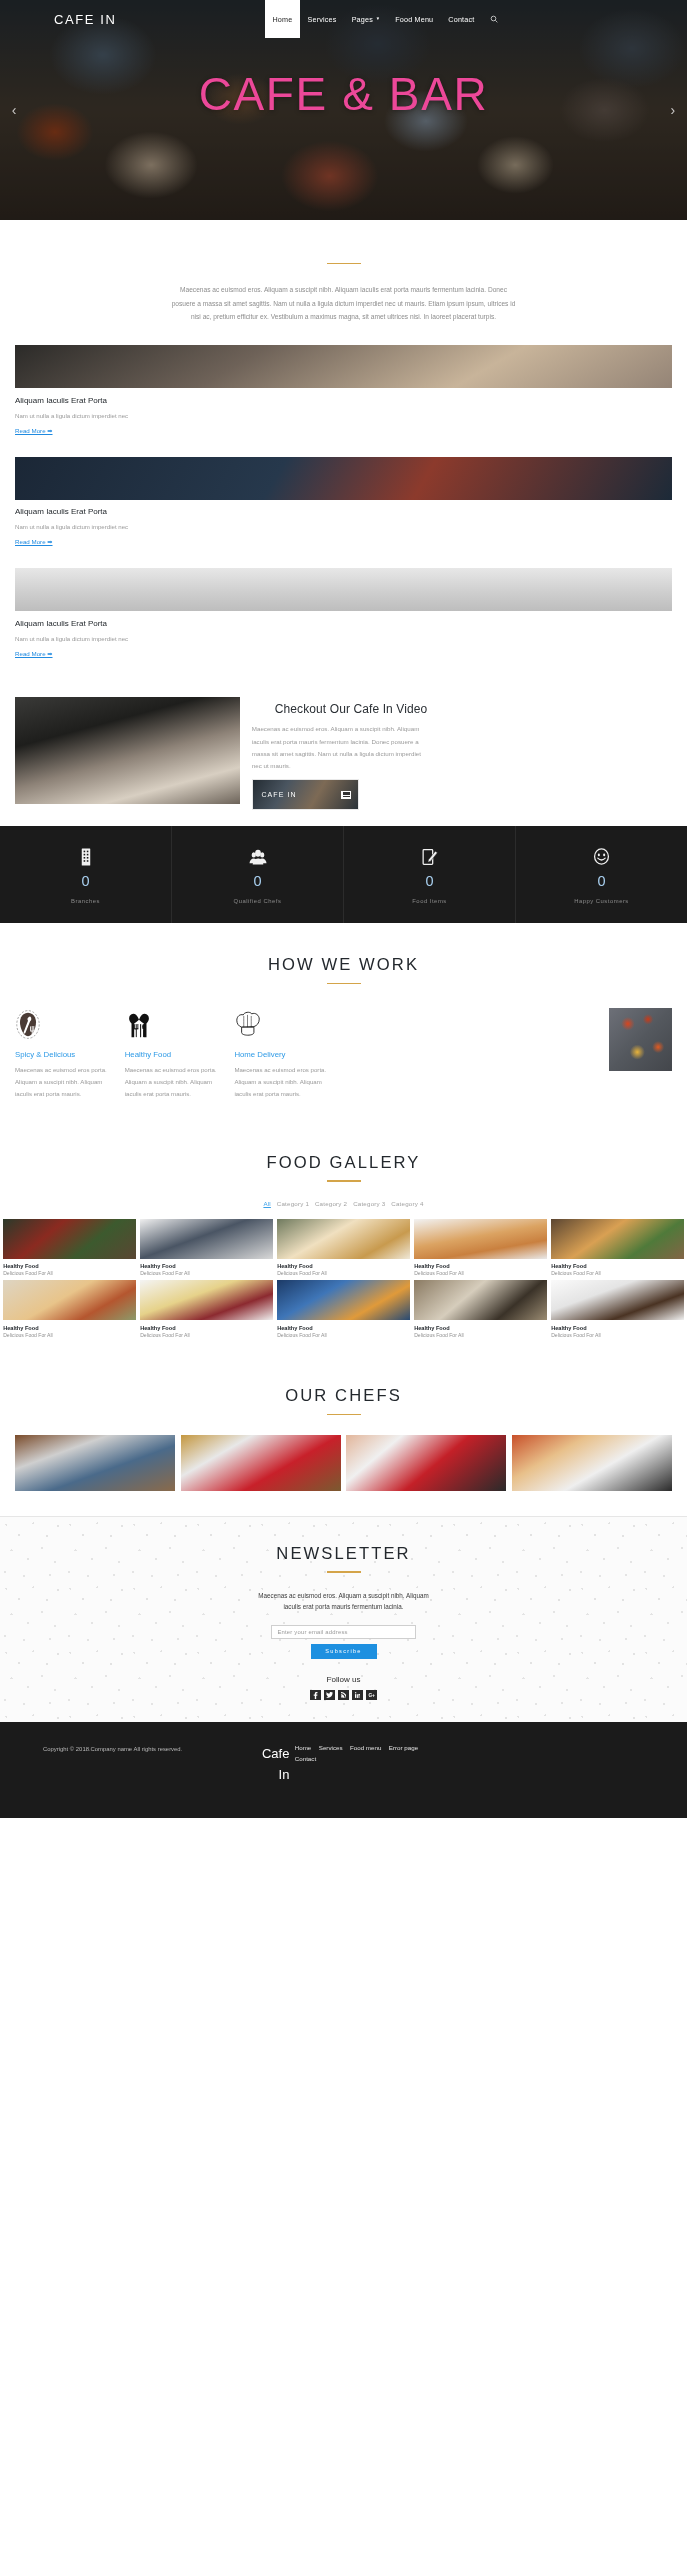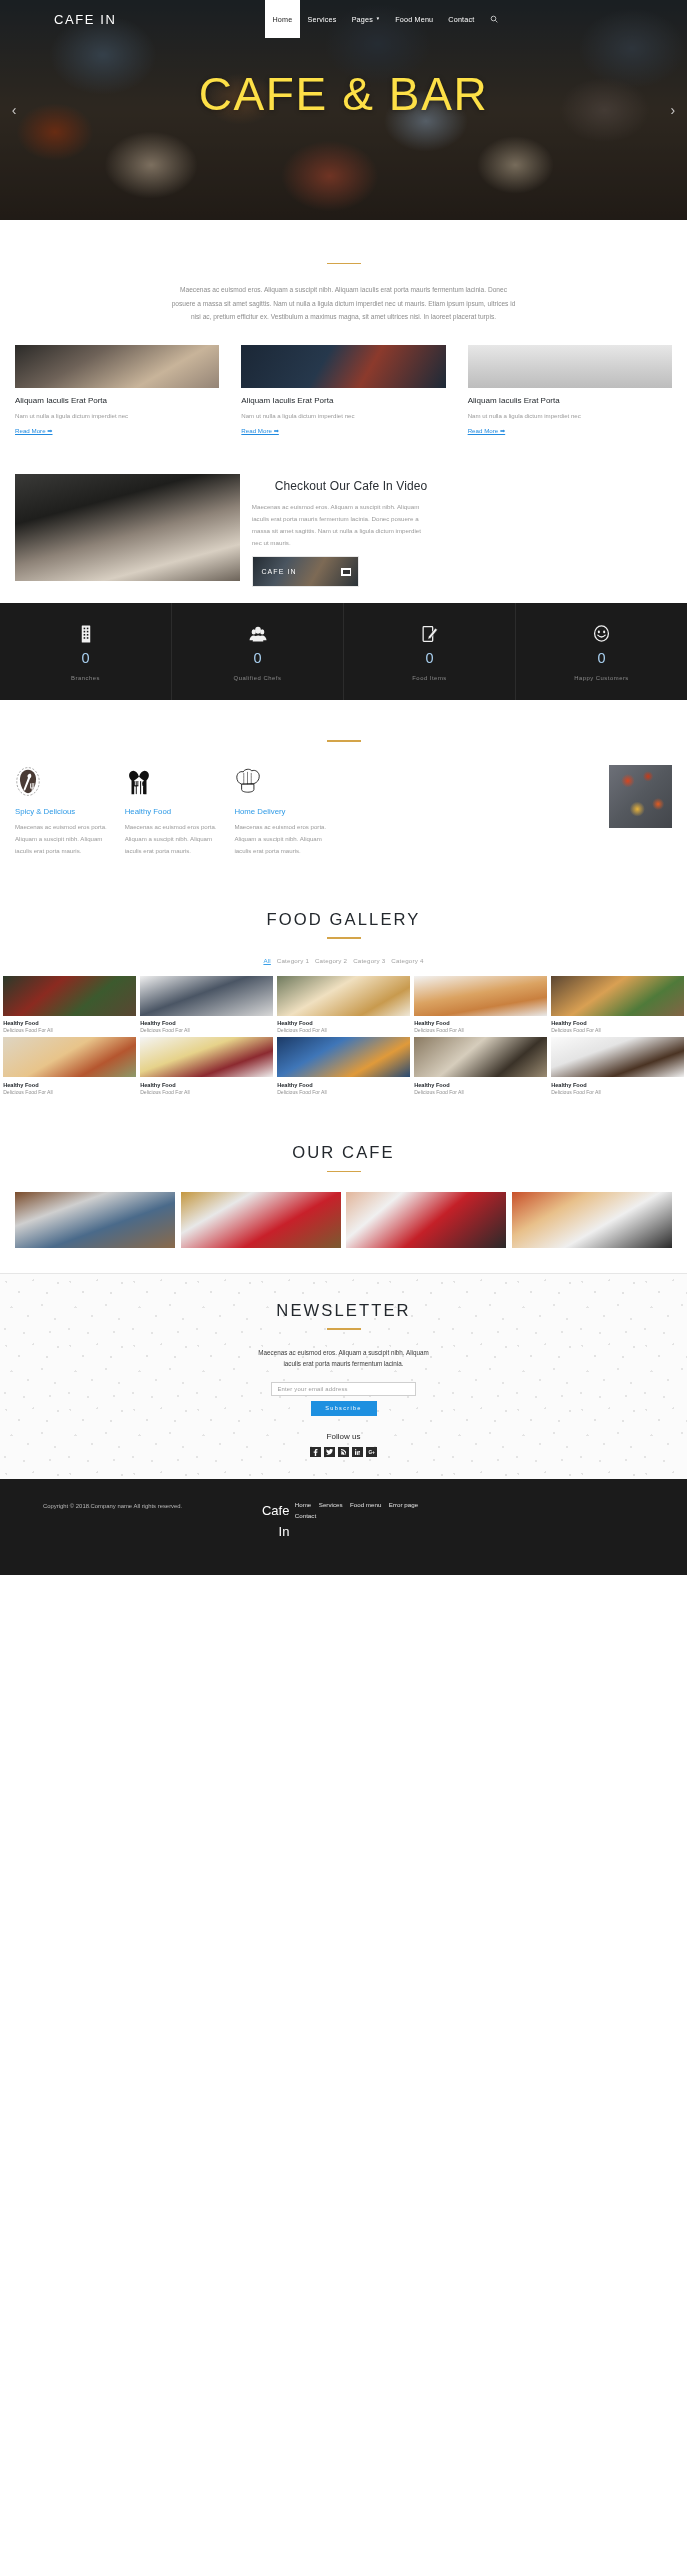--- a/index.html
+++ b/index.html
@@ -63,21 +63,21 @@
     font-size: 7.2px;
     letter-spacing: 0.2px;
     cursor: pointer;
   }
   .nav-links li.active { background: #fff; color: #222; }
   .caret { font-size: 4.3px; margin-left: 2.7px; position: relative; top: -0.5px; }
   .nav-search { color: #fff; font-size: 7.5px; padding-left: 3.2px; }
   .hero-title {
     position: relative; z-index: 4;
     text-align: center;
-    color: #fde047;
+    color: #ec4899;
     font-size: 46px;
     font-weight: 300;
     letter-spacing: 1.6px;
     line-height: 1;
     margin-top: 33px;
     text-shadow: 0 1.1px 5.4px rgba(0,0,0,.35);
   }
   .hero-arrow {
     position: absolute; z-index: 6; top: 50%;
     transform: translateY(-50%);
@@ -111,20 +111,21 @@
     line-height: 2.05;
   }
 
   
   #what-we-do { padding: 35px 0 27px; }
   .cards {
     display: flex;
     gap: 22px;
     padding: 0 15px;
     margin-top: 21.5px;
+    flex-direction: column;
   }
   .card { flex: 1; }
   .card-img {
     height: 43px; width: 100%;
     background-size: cover; background-position: center;
   }
   .c1 { background: linear-gradient(150deg,#2b2a28 0%,#6e6258 35%,#c8b49a 70%,#948476 100%); }
   .c2 { background: linear-gradient(120deg,#1b2736 0%,#26384c 40%,#8c3a2c 62%,#1c2a38 100%); }
   .c3 { background: linear-gradient(180deg,#e7e7e7 0%,#cfcfcf 55%,#bdbdbd 100%); }
   .card h3 {
@@ -549,20 +550,21 @@
           <ellipse cx="21" cy="13" rx="2" ry="2.6" fill="#f0f0f0"></ellipse>
           <path d="M9 19 q7 7 14 0" fill="none" stroke="#f0f0f0" stroke-width="2.4" stroke-linecap="round"></path>
         </svg>
     </div>
     <div class="counter-num">0</div>
     <div class="counter-label">Happy Customers</div>
   </div>
 </section>
 
 <section id="how-we-work" class="section">
+  <h2 class="sec-title">HOW WE WORK</h2>
   <div class="sec-rule"></div>
 
   <div class="work-wrap">
     <div class="work-item">
       <div class="work-icon">
         <svg width="26" height="31" viewBox="0 0 48 58">
             <ellipse cx="24" cy="29" rx="21" ry="26" fill="none" stroke="#777" stroke-width="1.2" stroke-dasharray="4 3"></ellipse>
             <path d="M24 7c9 0 15 8 15 18s-6 26-15 26-15-16-15-26S15 7 24 7z" fill="#4a3b35"></path>
             <path d="M28 14c3 2 3 7 0 9l-9 22c-1 2-4 1-3-2l8-21c-2-3-1-7 4-8z" fill="#fff"></path>
             <g fill="#fff">
@@ -677,21 +679,21 @@
       </div>
     <div class="g-cell">
         <div class="g-img gi10"></div>
         <div class="g-title">Healthy Food</div>
         <div class="g-sub">Delicious Food For All</div>
       </div>
   </div>
 </section>
 
 <section id="our-chefs" class="section">
-  <h2 class="sec-title">OUR CAFE</h2>
+  <h2 class="sec-title">OUR CHEFS</h2>
   <div class="sec-rule"></div>
   <div class="chefs">
     <div class="chef ch1"></div>
     <div class="chef ch2"></div>
     <div class="chef ch3"></div>
     <div class="chef ch4"></div>
   </div>
 </section>
 
 <section id="newsletter">

